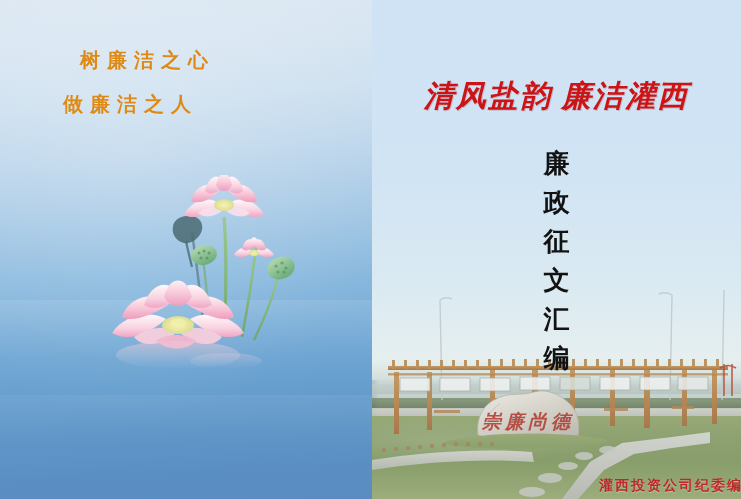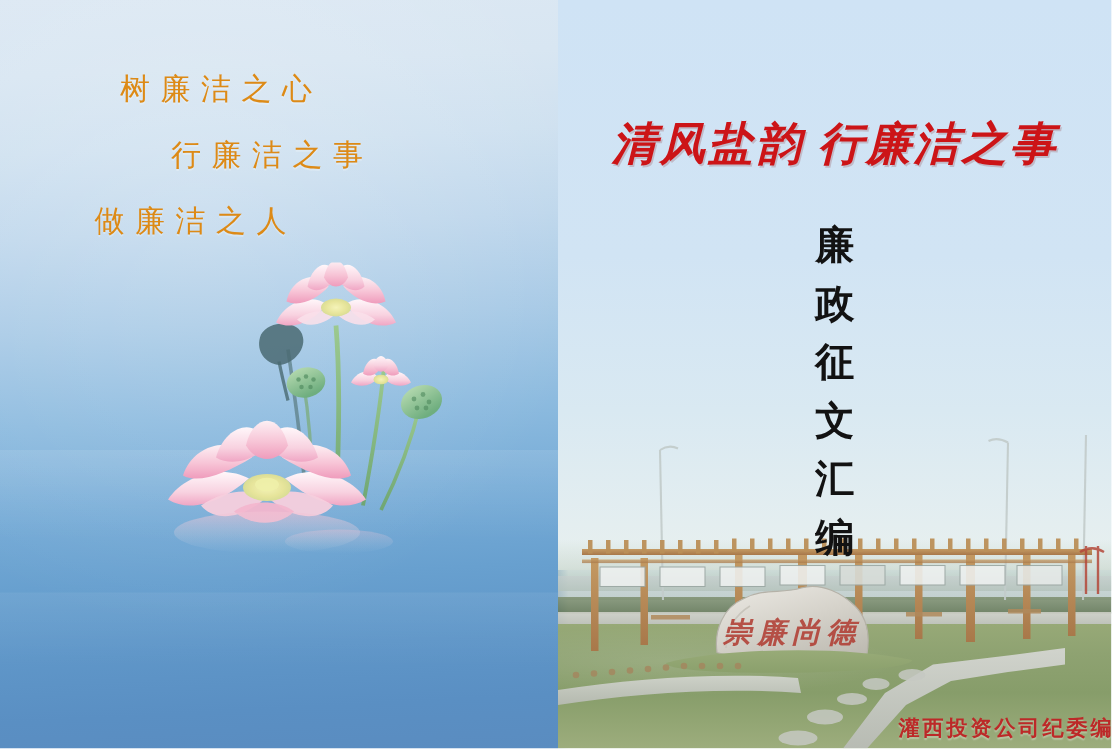--- a/index.html
+++ b/index.html
@@ -61,21 +61,21 @@
     background: radial-gradient(120% 90% at 35% 30%, rgba(255,255,255,0.18), rgba(255,255,255,0) 60%);
     pointer-events: none;
   }
 
   .slogan {
     position: absolute;
     left: 0; right: 16px;
     top: 50px;
     color: #dd8a16;
     font-size: 20px;
-    font-weight: normal;
+    font-weight: bold;
     letter-spacing: 7px;
     line-height: 1;
     text-shadow: 0 1px 0 rgba(255,255,255,0.25);
   }
   .slogan .line { white-space: nowrap; }
   .slogan .l1 { margin-left: 80px; }
   .slogan .l2 { margin-left: 114px; margin-top: 24px; }
   .slogan .l3 { margin-left: 63px; margin-top: 24px; }
 
   #lotus-art {
@@ -182,21 +182,20 @@
 <div id="page">
 
   <div id="left-panel">
 
     <div class="vign"></div>
     <div class="sheen sheen-a"></div>
     <div class="sheen sheen-b"></div>
 
     <div class="slogan">
       <div class="line l1">树廉洁之心</div>
-      <div class="line l2">行廉洁之事</div>
       <div class="line l3">做廉洁之人</div>
     </div>
 
     <svg id="lotus-art" viewBox="0 0 215 200" xmlns="http://www.w3.org/2000/svg">
       <defs>
         <linearGradient id="petalG" x1="0" y1="0" x2="0" y2="1">
           <stop offset="0%" stop-color="#fdf0f4"></stop>
           <stop offset="55%" stop-color="#f7c4d6"></stop>
           <stop offset="100%" stop-color="#ef9cbc"></stop>
         </linearGradient>
@@ -428,21 +427,21 @@
           <circle cx="72" cy="445" r="2.2"></circle>
         <circle cx="84" cy="444" r="2.2"></circle>
           <circle cx="96" cy="444" r="2.2"></circle>
         <circle cx="108" cy="444" r="2.2"></circle>
           <circle cx="120" cy="444" r="2.2"></circle>
       </g>
 
       <text x="156" y="428" text-anchor="middle" font-family="'Liberation Serif','DejaVu Serif',serif" font-size="19" font-weight="bold" font-style="italic" fill="#b03a30" opacity="0.85" letter-spacing="4">崇廉尚德</text>
     </svg>
 
-    <div class="cover-title">清风盐韵  行廉洁之事</div>
+    <div class="cover-title">清风盐韵  廉洁灌西</div>
 
     <div class="vertical-title">
       <span class="ch">廉</span>
       <span class="ch">政</span>
       <span class="ch">征</span>
       <span class="ch">文</span>
       <span class="ch">汇</span>
       <span class="ch">编</span>
     </div>
 

